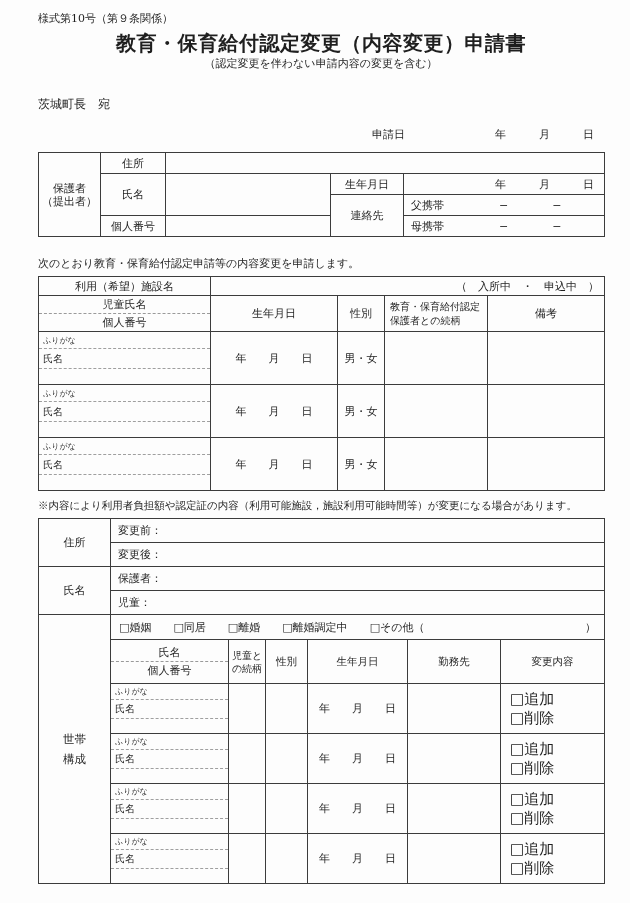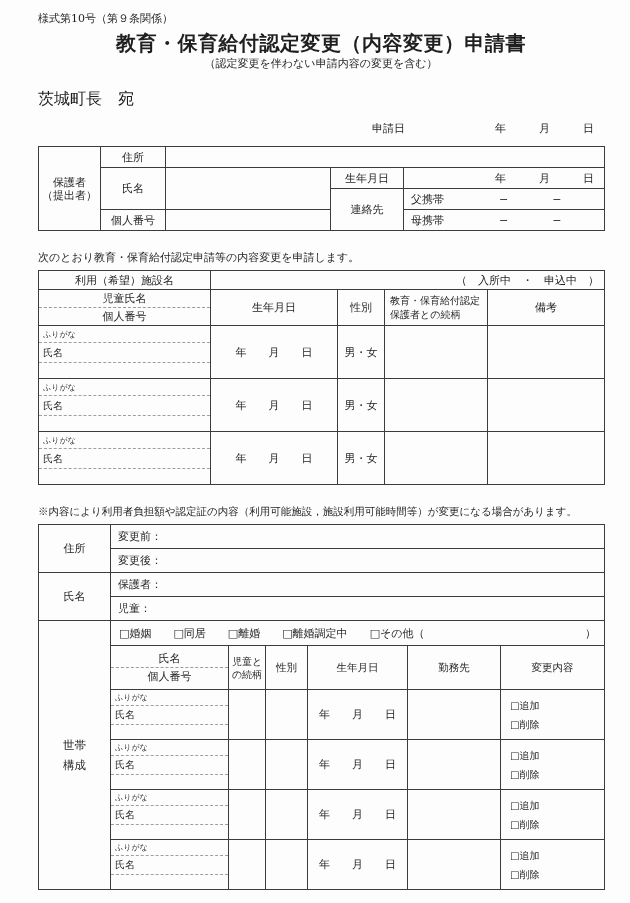--- a/index.html
+++ b/index.html
@@ -5,21 +5,21 @@
   html,body{margin:0;padding:0;background:#e8e8e8;}
   .page{
     width:630px;height:903px;box-sizing:border-box;position:relative;
     margin:0 auto;background:#fdfdfd;color:#1f1f1f;
     font-family:"DejaVu Serif","Liberation Serif",serif;
     font-size:11px;padding:12px 26px 0 38px;overflow:hidden;
   }
   .form-number{font-size:11px;line-height:14px;}
   .title{font-size:20px;font-weight:bold;text-align:center;margin-top:8px;line-height:19px;letter-spacing:.5px;}
   .subtitle{font-size:11px;text-align:center;margin-top:4px;line-height:14px;}
-  .addressee{font-size:16px;margin-top:20px;line-height:15px;}
+  .addressee{font-size:12px;margin-top:26px;line-height:15px;}
   .date-line{display:flex;justify-content:flex-end;align-items:baseline;margin-top:16px;line-height:14px;}
   .date-line .dlabel{margin-right:90px;}
   .date-line .dval{padding-right:10px;}
 
   table{border-collapse:collapse;table-layout:fixed;width:566px;background:#fdfdfd;}
   td{border:1px solid #3c3c3c;padding:0;vertical-align:middle;font-size:11px;overflow:hidden;}
   .ctr{text-align:center;}
   .lineL{padding-left:7px;}
   .dash-top{border-top:1px dashed #9a9a9a;}
 
@@ -41,40 +41,40 @@
   .hdr-name .h-bot{height:17px;display:flex;align-items:center;justify-content:center;}
   .t2 .rel-hdr{font-size:10px;padding-left:5px;}
   .t2 .rel-hdr div{line-height:14px;}
   .blk{height:53px;}
   .name-block{vertical-align:top;}
   .fg{height:16px;font-size:8px;color:#333;padding-left:4px;display:flex;align-items:center;border-bottom:1px dashed #9f9f9f;}
   .nm{height:19px;font-size:10px;padding-left:4px;display:flex;align-items:center;border-bottom:1px dashed #9f9f9f;}
   .bl{height:15px;}
 
   .instruction{margin-top:6px;font-size:11.5px;line-height:15px;}
-  .note{margin-top:20px;font-size:10.5px;line-height:13px;}
+  .note{margin-top:8px;font-size:10.5px;line-height:13px;}
 
   
   .t3{margin-top:6px;}
   .t3 .sub{height:24px;}
   .t3 .cb-row{height:25px;}
   .cb-flex{display:flex;align-items:center;padding:0 8px 0 8px;}
   .cb-flex .opt{margin-right:22px;white-space:nowrap;text-align:right;}
   .cb-flex .grow{flex:1;}
   .t3 .rH3{height:44px;}
   .t3 .two-line{font-size:10px;}
   .t3 .two-line div{line-height:13px;text-align:center;}
   .t3 .hdr3{font-size:10.5px;}
   .mblk{height:50px;}
   .t3 .fg{height:15px;}
   .t3 .nm{height:18px;}
   .t3 .bl{height:13px;}
   .vlabel div{line-height:20px;text-align:center;font-size:11.5px;}
   .chg{padding-left:9px;}
-  .chg div{line-height:19px;font-size:10px;}
+  .chg div{line-height:19px;font-size:15px;}
 </style>
 </head>
 <body>
 
 <div class="page">
 
   <div class="form-number">様式第10号（第９条関係）</div>
   <div class="title">教育・保育給付認定変更（内容変更）申請書</div>
   <div class="subtitle">（認定変更を伴わない申請内容の変更を含む）</div>
   <div class="addressee">茨城町長　宛</div>

